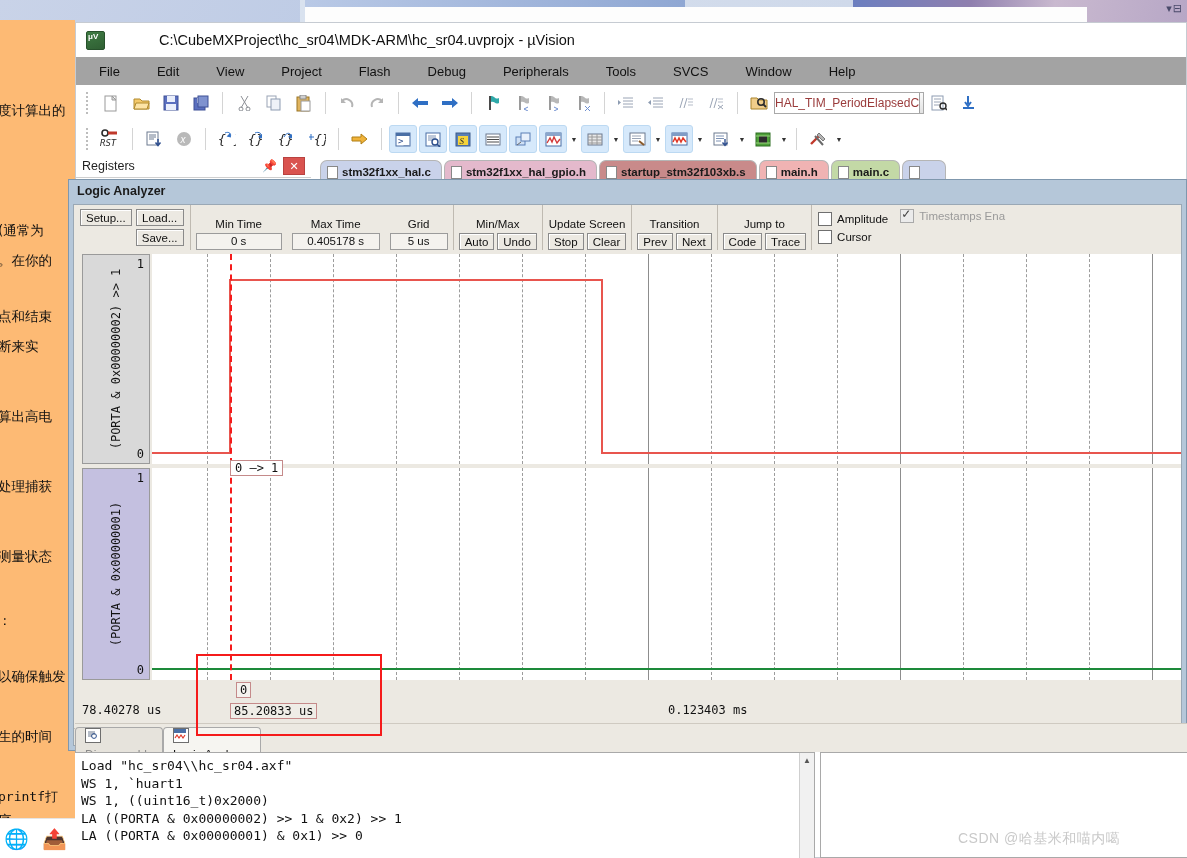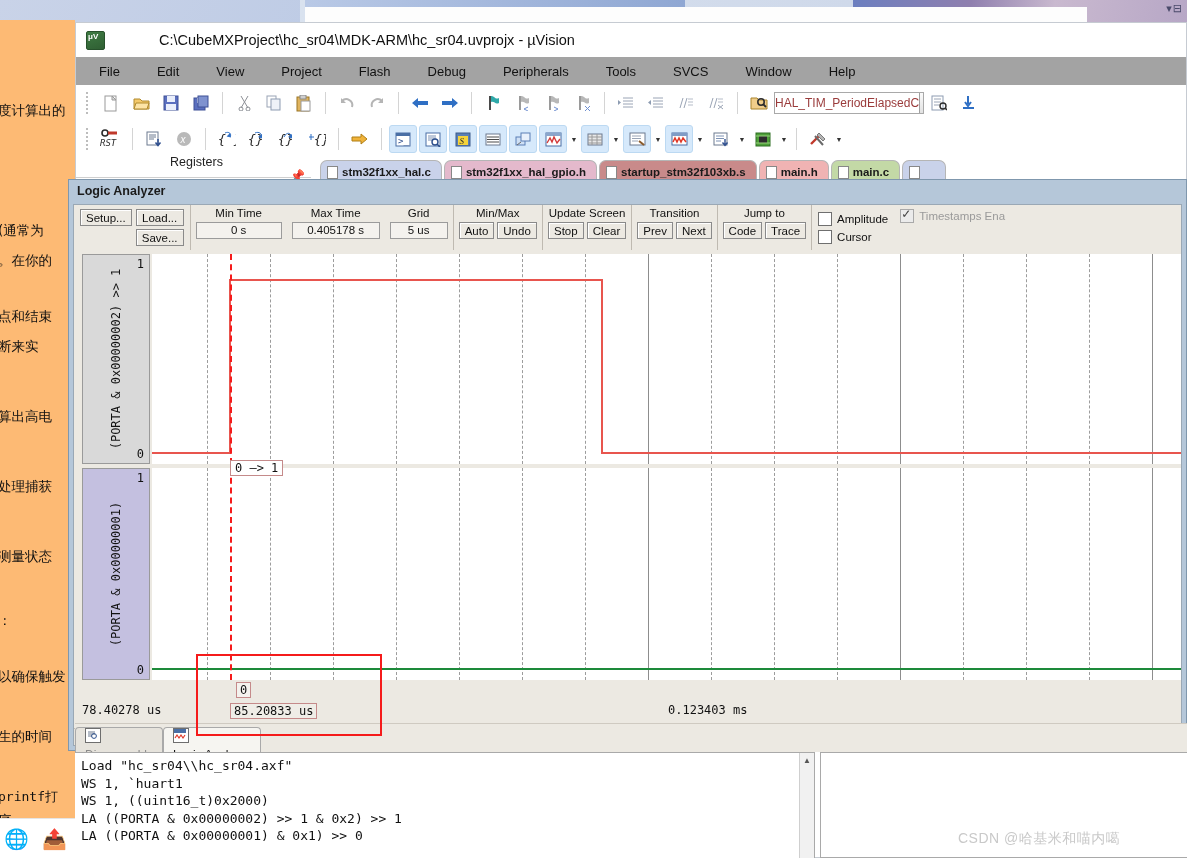--- a/index.html
+++ b/index.html
@@ -59,37 +59,37 @@
 
   
   #tabstrip{position:absolute;left:75px;top:157px;right:0;height:26px;display:flex;align-items:flex-end;
      padding-left:245px;gap:2px;overflow:hidden;}
   .etab{height:22px;display:flex;align-items:center;gap:4px;padding:0 10px 0 6px;
      border:1px solid #b5b5b5;border-bottom:none;border-radius:7px 7px 0 0;font-size:11.5px;color:#1a1a1a;
      font-weight:bold;white-space:nowrap;}
   .etab .pg{width:9px;height:11px;background:#fff;border:1px solid #888;flex:none;}
   
   #regpanel{position:absolute;left:76px;top:155px;width:235px;height:22px;background:#fff;
-     display:flex;align-items:center;border-bottom:1px solid #cfcfcf;flex-direction:column;}
+     display:flex;align-items:center;border-bottom:1px solid #cfcfcf;}
   #regpanel .ttl{font-size:12.5px;color:#222;padding-left:6px;font-weight:normal;}
   #regpanel .pin{margin-left:auto;font-size:12px;color:#333;padding-right:6px;}
   #regpanel .cls{width:20px;height:16px;background:#d9534f;color:#fff;font-size:11px;
      display:flex;align-items:center;justify-content:center;margin-right:6px;border:1px solid #b94240;}
 
   
   #la{position:absolute;left:68px;top:179px;width:1119px;height:572px;
       background:#b5c7d9;border:1px solid #7f97ad;box-sizing:border-box;}
   #la-title{height:22px;display:flex;align-items:center;padding-left:8px;
       font-size:12.5px;font-weight:bold;color:#1b1b1b;}
   #la-body{position:absolute;left:4px;top:24px;right:4px;bottom:4px;background:#ece9e2;
       border:1px solid #9aa8b5;box-sizing:border-box;}
 
   
   #la-tb{height:45px;display:flex;align-items:stretch;background:#ece9e2;}
-  .grp{display:flex;flex-direction:column;justify-content:flex-start;padding:0 5px;
+  .grp{display:flex;flex-direction:column;justify-content:flex-end;padding:0 5px;
        border-right:1px solid #bfbab1;}
   .grp .cap{text-align:center;font-size:11.5px;color:#111;height:17px;line-height:17px;}
   .grp .row{display:flex;gap:3px;justify-content:center;}
   .btn{border:1px solid #8a8a8a;background:#ece9e2;font-size:11.5px;color:#111;
        padding:1px 5px;min-width:20px;text-align:center;line-height:14px;height:17px;box-sizing:border-box;
        box-shadow:inset 1px 1px 0 #fff;}
   .fld{border:1px solid #9b9b9b;background:#f4f2ee;font-size:11.5px;color:#111;
        text-align:center;height:17px;line-height:15px;box-sizing:border-box;}
   .chkgrp{display:flex;flex-direction:column;justify-content:center;gap:4px;padding:0 6px;}
   .chkrow{display:flex;align-items:center;gap:5px;}

